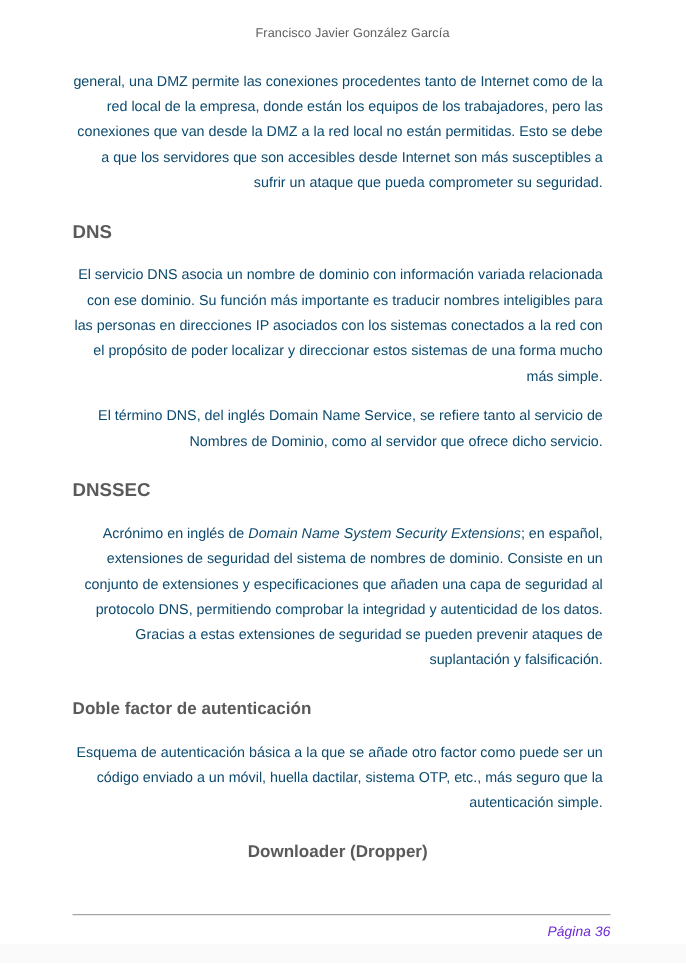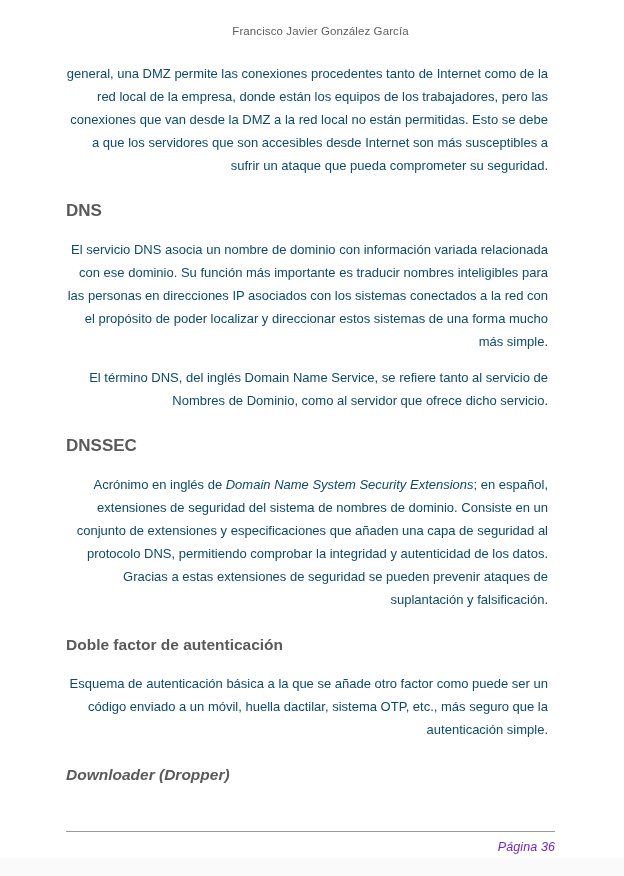--- a/index.html
+++ b/index.html
@@ -54,22 +54,22 @@
     font-size: 17px;
     font-weight: bold;
     color: #5a5a5a;
     margin: 23px 0 17px 0;
     line-height: 21px;
   }
   h2.heading.sub {
     font-size: 15.5px;
   }
   h2.heading.italic-head {
-    font-style: italic;
     font-size: 15.5px;
+    text-align: center;
   }
   .bolditalic {
     font-weight: normal;
     font-style: italic;
   }
   .footer {
     position: absolute;
     left: 66px;
     width: 489px;
     bottom: 22px;

